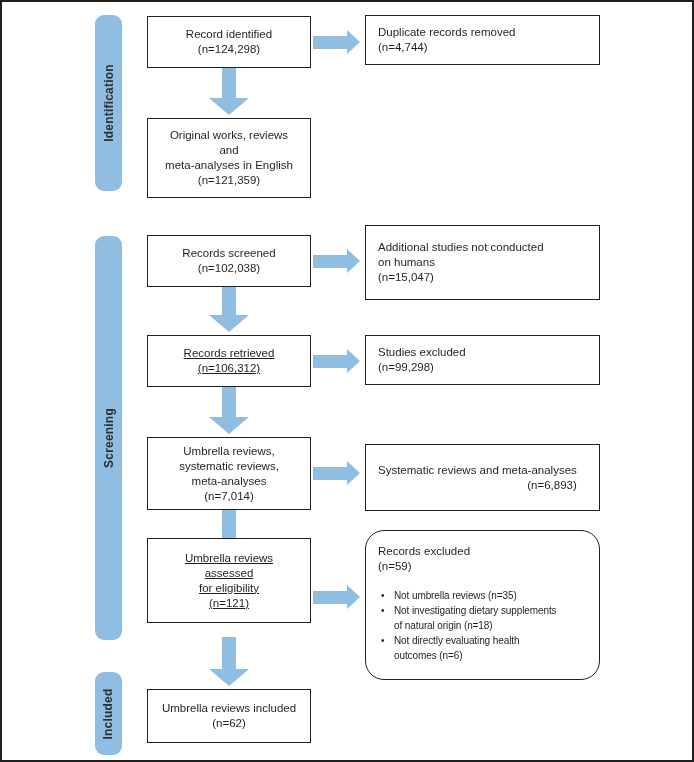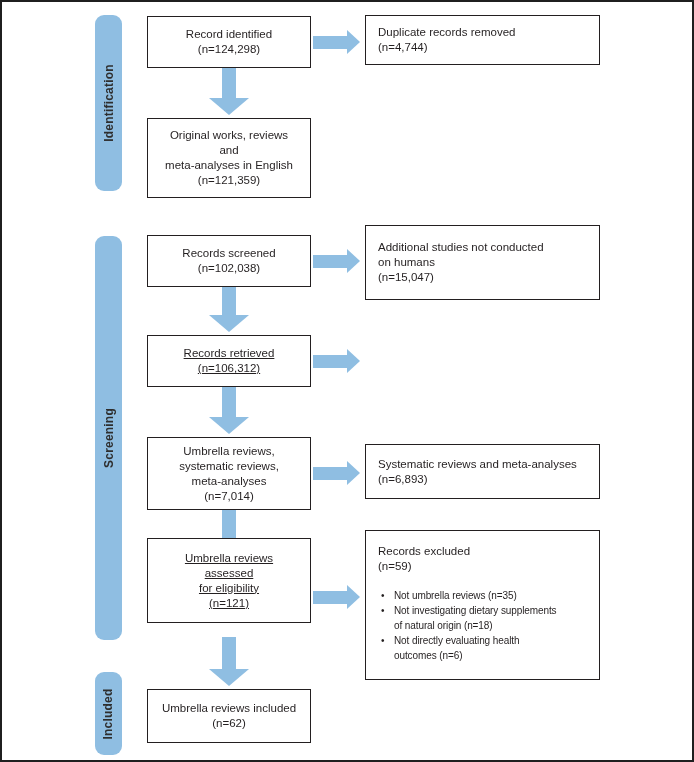--- a/index.html
+++ b/index.html
@@ -49,20 +49,21 @@
   }
   .box.right-col{
     left:363px;width:235px;
     text-align:left;
     justify-content:flex-start;
     padding:4px 4px 4px 12px;
   }
   .box.list-box{
     display:block;
     padding:13px 4px 8px 12px;
+    border-radius:19px;
   }
   .bullets{margin-top:14px;}
   .bullet-row{display:flex;margin-bottom:0;}
   .bullet-dot{
     flex:0 0 13px;
     font-size:10px;line-height:15px;
     padding-left:3px;
   }
   .bullet-text{white-space:pre;font-size:10px;line-height:15px;letter-spacing:-0.1px;}
   
@@ -148,37 +149,41 @@
   </div>
 
   <div class="box left-col" style="top:333px;height:52px;text-decoration:underline;">
     <div class="txt">Records retrieved
 (n=106,312)</div>
   </div>
   <div class="arrow-right" style="top:347px;">
     <div class="shaft"></div>
     <div class="head"></div>
   </div>
+  <div class="box right-col" style="top:333px;height:50px;">
+    <div class="txt">Studies excluded
+(n=99,298)</div>
+  </div>
 
   <div class="arrow-down" style="top:385px;height:47px;">
     <div class="shaft"></div>
     <div class="head"></div>
   </div>
 
   <div class="box left-col" style="top:435px;height:73px;">
     <div class="txt">Umbrella reviews,
 systematic reviews,
 meta-analyses
 (n=7,014)</div>
   </div>
   <div class="arrow-right" style="top:459px;">
     <div class="shaft"></div>
     <div class="head"></div>
   </div>
-  <div class="box right-col" style="top:442px;height:55px;">
+  <div class="box right-col" style="top:442px;height:67px;text-align:right;">
     <div class="txt">Systematic reviews and meta-analyses
 (n=6,893)</div>
   </div>
 
   <div class="arrow-down" style="top:508px;height:49px;">
     <div class="shaft"></div>
     <div class="head"></div>
   </div>
 
   <div class="box left-col" style="top:536px;height:85px;text-decoration:underline;">

